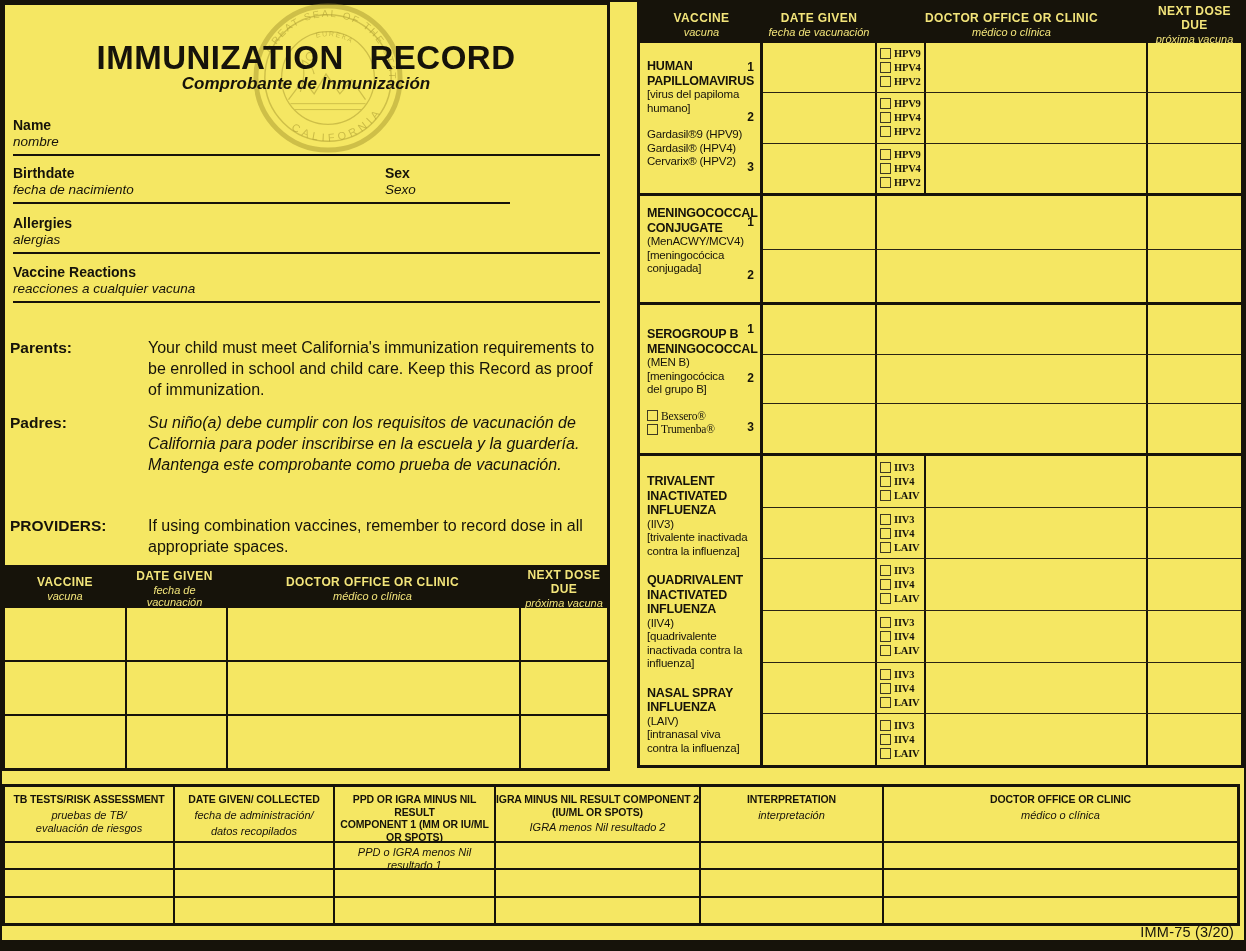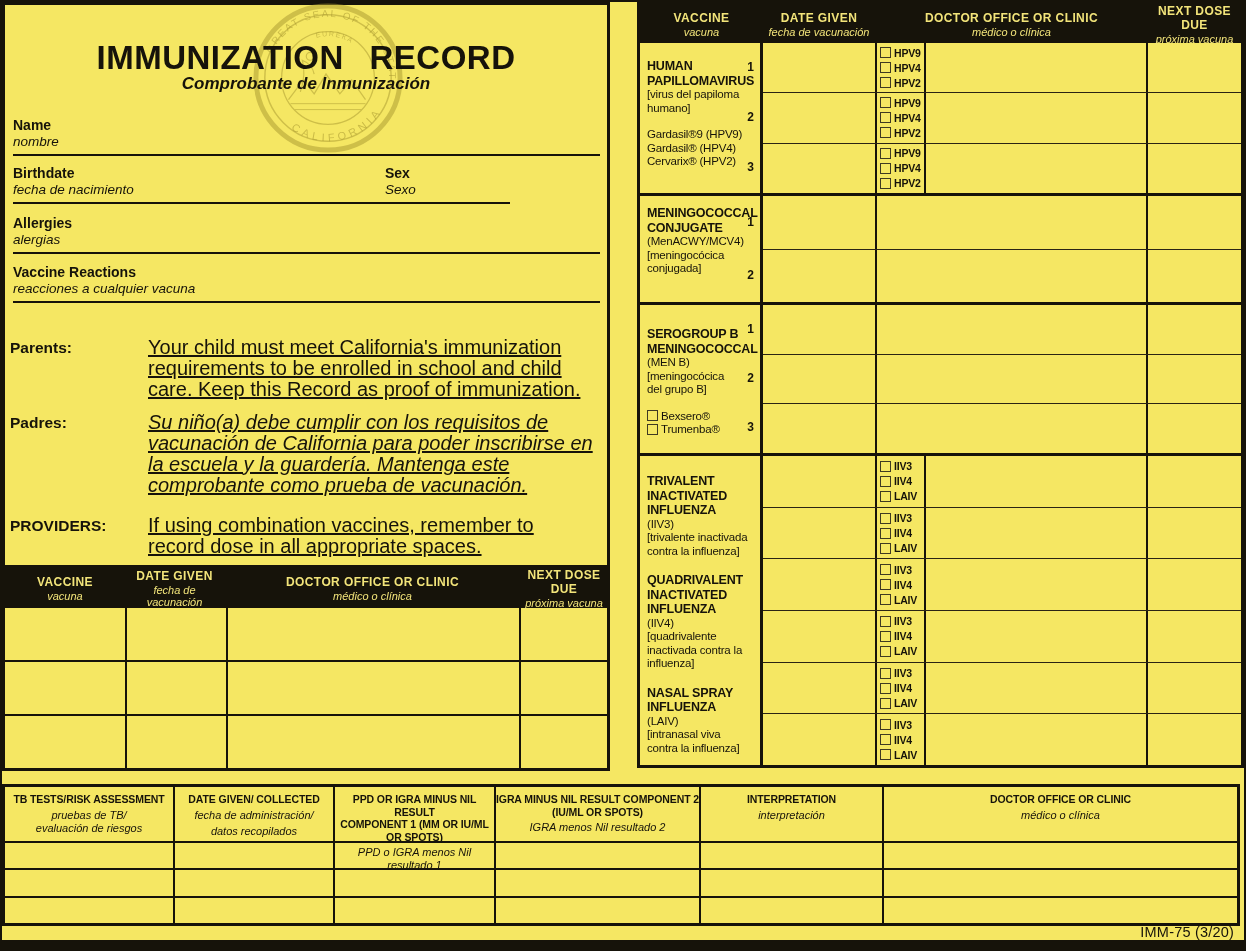--- a/index.html
+++ b/index.html
@@ -24,21 +24,21 @@
     font-size:17px;font-weight:700;font-style:italic;z-index:2;}
   .field{position:absolute;left:8px;right:7px;z-index:2;}
   .field-en{font-size:14px;font-weight:700;line-height:17px;}
   .field-es{font-size:13.5px;font-style:italic;line-height:16px;}
   .fill-line{border-bottom:2px solid var(--ink);height:2px;margin-top:2px;}
   .f-name{top:112px;} .f-birth{top:160px;} .f-allergy{top:210px;} .f-react{top:259px;}
   .f-birth .fill-line{width:497px;}
   .sex-block{position:absolute;left:372px;top:0;}
   .note{position:absolute;left:5px;right:12px;display:flex;z-index:2;gap:32px;}
   .note-label{width:106px;flex:none;font-weight:700;font-size:15.5px;line-height:21px;}
-  .note-text{font-size:20px;line-height:21px;text-decoration:underline;}
+  .note-text{font-size:16px;line-height:21px;}
   .note-italic .note-text{font-style:italic;}
   .n-parents{top:332px;} .n-padres{top:407px;} .n-providers{top:510px;}
   
   .vh{background:var(--ink);color:var(--htext);display:flex;align-items:center;flex:none;}
   .vh-cell{text-align:center;padding-top:1px;}
   .vh-en{font-weight:700;font-size:12px;letter-spacing:.4px;}
   .vh-es{font-style:italic;font-size:11px;margin-top:1px;}
   
   .left-table{position:absolute;left:0;right:0;bottom:0;height:200px;
     border-top:3px solid var(--ink);display:flex;flex-direction:column;z-index:3;}
@@ -71,21 +71,21 @@
   .rt-rows{flex:1;display:flex;flex-direction:column;}
   .rt-row{display:flex;flex:1;}
   .rt-row + .rt-row{border-top:1.5px solid #2a2414;}
   .date-cell{width:112px;flex:none;border-right:2.5px solid var(--ink);}
   .check-cell{width:47px;flex:none;border-right:2px solid var(--ink);
     display:flex;flex-direction:column;justify-content:center;}
   .doctor-cell{flex:1;border-right:2.5px solid var(--ink);}
   .next-cell{width:93px;flex:none;}
   .check-item{display:flex;align-items:center;margin:1.5px 0 1.5px 3px;}
   .checkbox{width:9px;height:9px;border:1.4px solid #3f3a22;flex:none;margin-right:3px;background:transparent;}
-  .check-label{font-size:10.5px;font-weight:700;letter-spacing:-.2px;}
+  .check-label{font-size:10.5px;font-weight:700;letter-spacing:-.2px;font-family:Liberation Serif, serif;}
   .brand-checks .check-item{margin-left:0;}
   .brand-checks .check-label{font-size:11.5px;font-weight:400;}
   
   .tb-section{position:absolute;left:0;top:782px;width:1238px;height:142px;
     border:3px solid var(--ink);box-sizing:border-box;background:var(--bg);
     display:flex;flex-direction:column;}
   .tb-row{display:grid;grid-template-columns:170px 160px 161px 205px 183px 1fr;}
   .tb-header{height:56px;flex:none;border-bottom:2.5px solid var(--ink);box-sizing:border-box;}
   .tb-data{flex:1;}
   .tb-data + .tb-data{border-top:2px solid var(--ink);}

